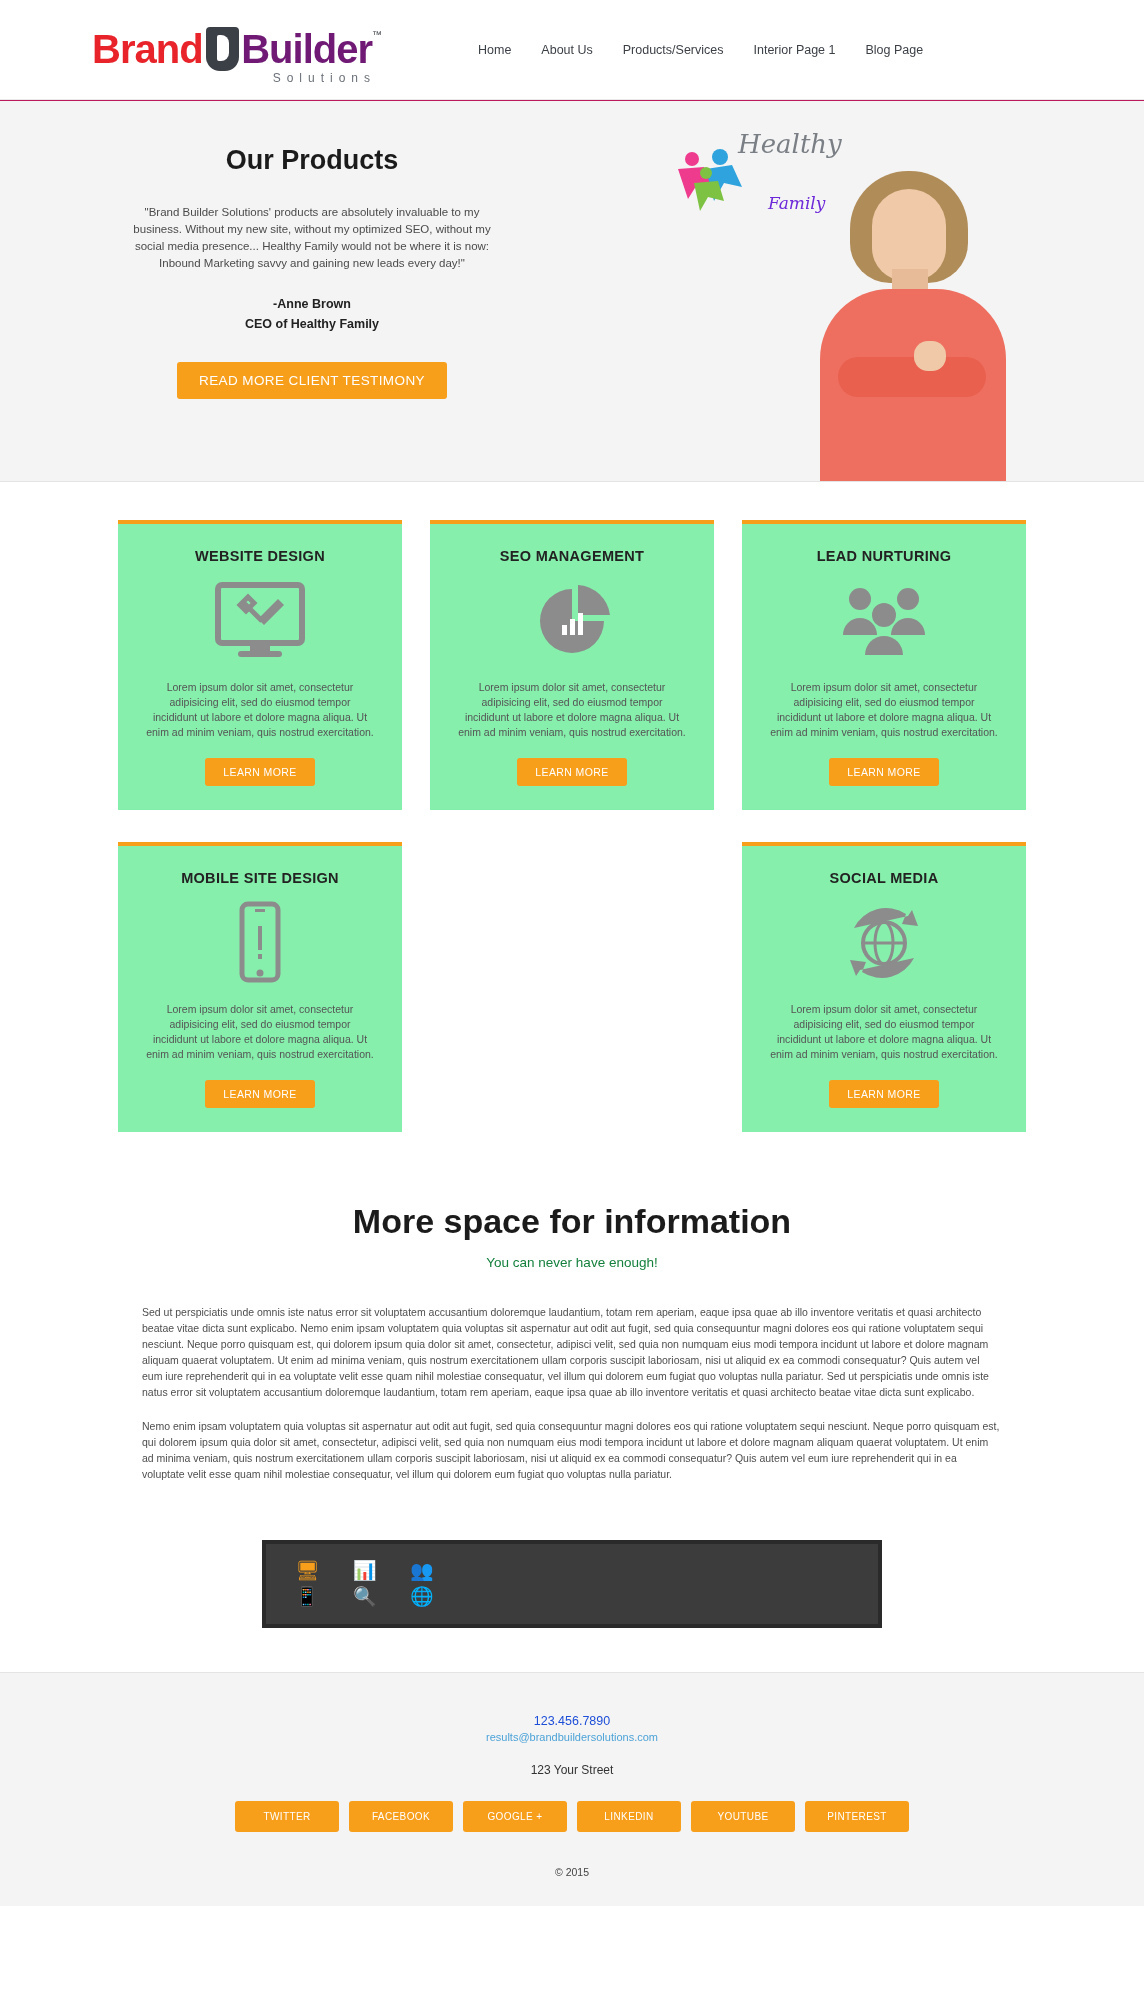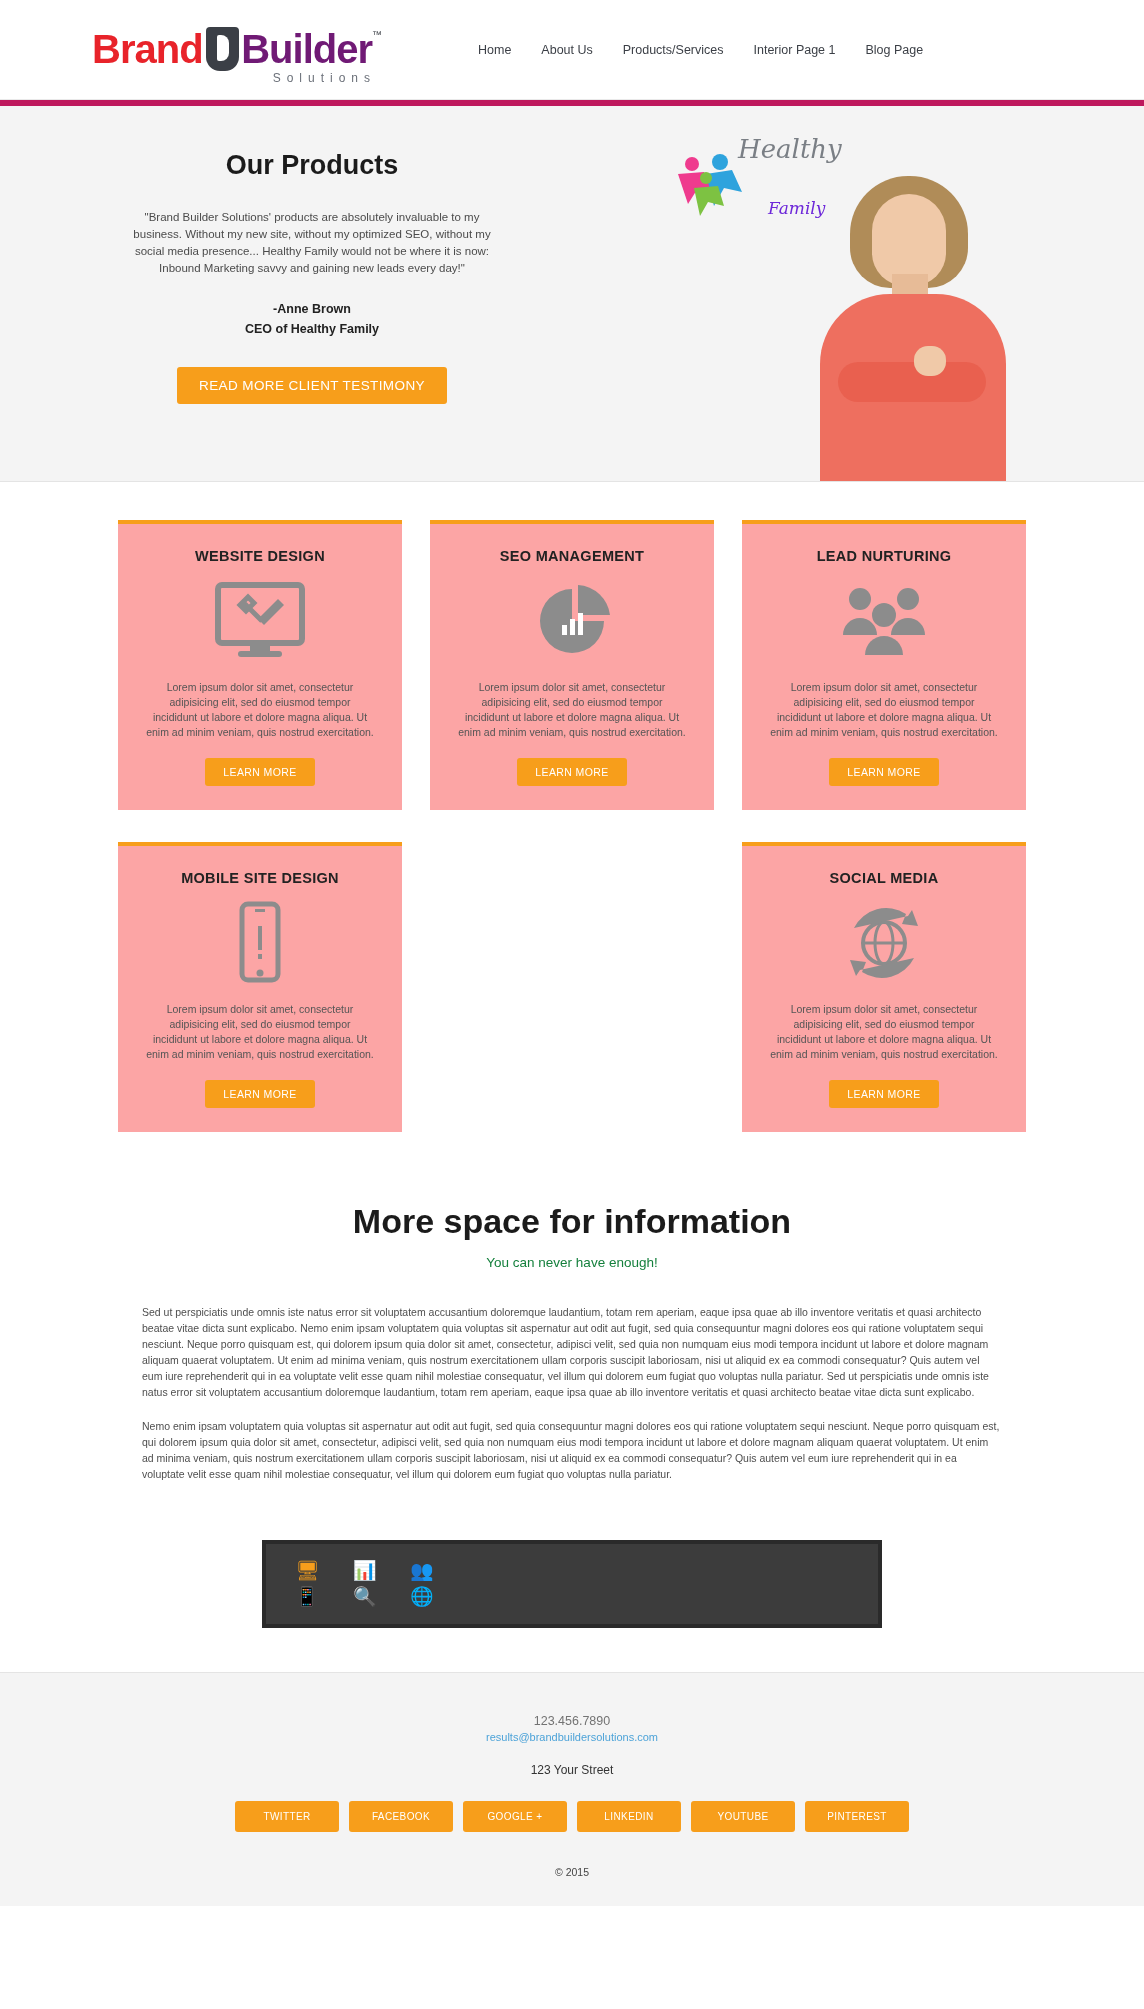--- a/index.html
+++ b/index.html
@@ -71,21 +71,21 @@
     gap: 30px;
     margin-left: 96px;
     font-size: 12.5px;
     color: #3b3f46;
   }
   .nav a { color:#3b3f46; text-decoration: none; }
 
   
   .hero {
     background: #f4f4f4;
-    border-top: 6px solid #be185d;
+    border-top: 1px solid #be185d;
     border-bottom: 1px solid #e4e4e4;
     height: 382px;
     position: relative;
     overflow: hidden;
   }
   .hero-inner { width: 960px; margin: 0 auto; position: relative; height:100%; }
   .hero-left { width: 440px; padding-top: 44px; text-align: center; }
   .hero-title {
     font-size: 27px;
     font-weight: bold;
@@ -165,21 +165,21 @@
     background: #ffffff;
     padding: 38px 0 60px 0;
   }
   .grid {
     width: 908px; margin: 0 auto;
     display: flex; flex-wrap: wrap;
     gap: 32px 28px;
   }
   .card {
     width: 284px;
-    background: #fca5a5;
+    background: #86efac;
     border-top: 4px solid #f79e1b;
     padding: 18px 20px 24px 20px;
     text-align: center;
     min-height: 238px;
     display: flex; flex-direction: column; align-items: center;
   }
   .card-empty { background: transparent; border-top: none; }
   .card-title {
     font-size: 14.5px;
     font-weight: bold;
@@ -259,21 +259,21 @@
   }
   .cta-note { font-size: 9.5px; color: #e2e2e2; }
 
   
   .footer {
     background: #f4f4f4;
     border-top: 1px solid #e4e4e4;
     padding: 38px 0 28px 0;
     text-align: center;
   }
-  .f-phone { font-size: 12.5px; color: #737373; line-height: 20px; }
+  .f-phone { font-size: 12.5px; color: #1d4ed8; line-height: 20px; }
   .f-email { font-size: 11px; color: #4da3d8; text-decoration: none; display:block; margin-bottom: 18px; }
   .f-addr { font-size: 12px; color: #333; line-height: 18px; margin-bottom: 22px; }
   .social { display:flex; justify-content:center; gap: 10px; }
   .s-btn {
     background: #f79e1b; color:#fff; border:none;
     font-size: 10px; letter-spacing:.4px;
     padding: 10px 0; width: 104px; border-radius: 3px; cursor:pointer;
     font-family: "Liberation Sans", sans-serif;
   }
   .copyright { font-size: 10.5px; color: #444; margin-top: 34px; }

